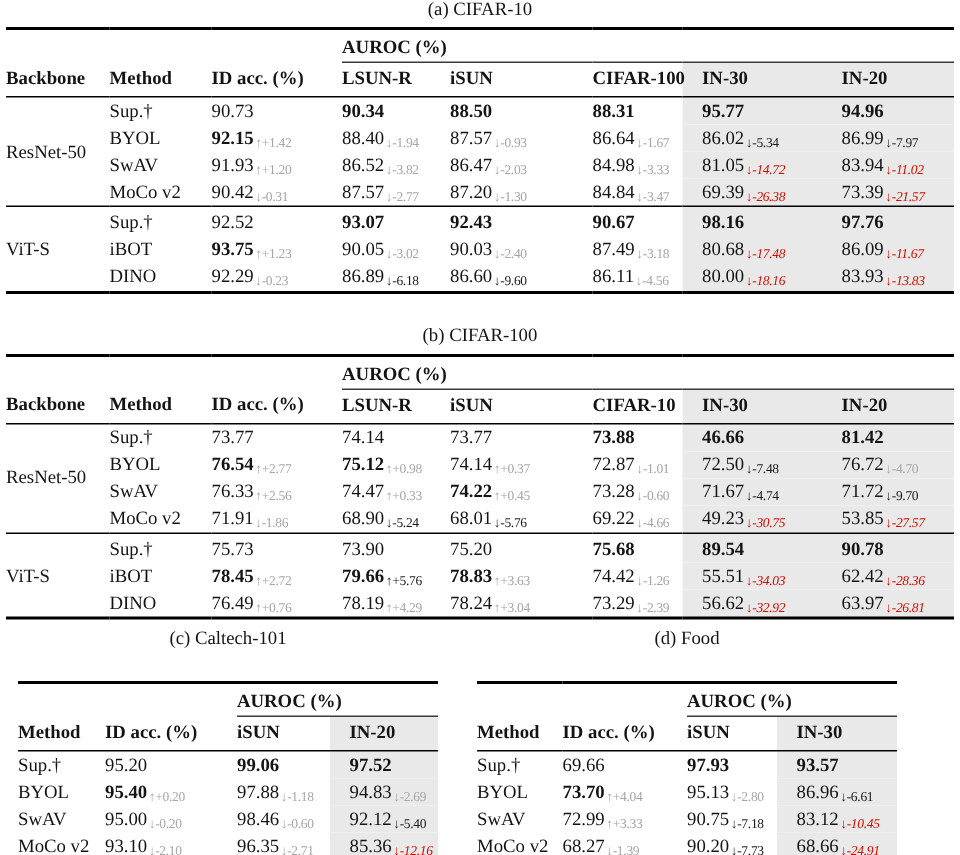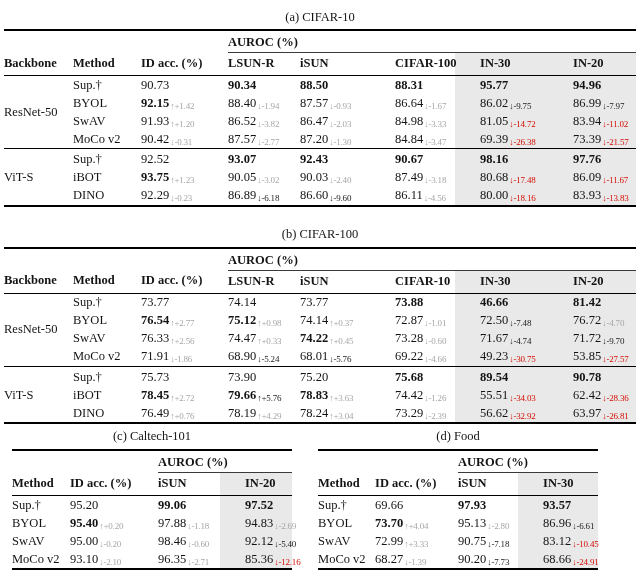--- a/index.html
+++ b/index.html
@@ -1,39 +1,39 @@
 <!DOCTYPE html>
 <html><head>
 <meta charset="utf-8">
 <style>
   html,body{margin:0;padding:0;background:#fff;}
   .page{position:relative;width:640px;height:570px;background:#fff;overflow:hidden;
         font-family:"Liberation Serif","DejaVu Serif",serif;color:#141414;}
   .cap{text-align:center;font-size:12.5px;line-height:13px;}
-  #cap-a{padding-top:11px;}
+  #cap-a{padding-top:0;}
   #cap-b{margin:21px 0 6px 0;}
-  .duo-caps{display:flex;margin-left:12px;gap:26px;margin-top:6px;margin-bottom:6px;}
+  .duo-caps{display:flex;margin-left:12px;gap:26px;margin-top:6px;margin-bottom:22px;}
   .duo-caps .cap{width:280px;}
   .duo{display:flex;margin-left:12px;gap:26px;}
   table{border-collapse:collapse;table-layout:fixed;}
   table.big{width:632px;margin:5px 0 0 4px;border-top:2.2px solid #000;border-bottom:2.2px solid #000;}
   table.small{width:280px;border-top:2px solid #000;border-bottom:2px solid #000;}
   td,th{font-size:12.5px;white-space:nowrap;overflow:visible;}
   td.nob{border:none;}
   td.auroc{font-weight:bold;text-align:left;border-bottom:1.1px solid #3a3a3a;padding:4px 0 2px 0;}
   th{text-align:left;font-weight:bold;padding:3px 0 4px 0;border-bottom:1.8px solid #000;}
   tbody td{padding:1.5px 0;vertical-align:baseline;}
   tbody tr.gsep td{border-top:1.4px solid #000;padding-top:3px;}
   td.bk{vertical-align:middle;}
-  .shade{background:#e9e9e9;padding-left:25px;}
+  .shade{background:#e9e9e9;padding-left:13px;}
   .b{font-weight:bold;}
   .d{font-size:9px;letter-spacing:-0.2px;position:relative;top:2px;margin-left:1px;}
   .t-gray{color:#a6a6a6;}
   .t-black{color:#1b1b1b;}
-  .t-red{color:#d40d00;}
+  .t-red{color:#d40d00;font-style:italic;}
 </style>
 </head>
 <body>
 
 <div class="page">
   <div class="cap" id="cap-a">(a) CIFAR-10</div>
   <div>
       <table class="big">
         <colgroup>
           <col style="width: 69px;">
@@ -71,21 +71,21 @@
             <td><span class="b">88.31</span></td>
             <td class="shade"><span class="b">95.77</span></td>
             <td class="shade"><span class="b">94.96</span></td>
           </tr>
           <tr>
             <td>BYOL</td>
             <td><span class="b">92.15</span><span class="d t-gray">↑+1.42</span></td>
             <td><span>88.40</span><span class="d t-gray">↓-1.94</span></td>
             <td><span>87.57</span><span class="d t-gray">↓-0.93</span></td>
             <td><span>86.64</span><span class="d t-gray">↓-1.67</span></td>
-            <td class="shade"><span>86.02</span><span class="d t-black">↓-9.75</span></td>
+            <td class="shade"><span>86.02</span><span class="d t-black">↓-5.34</span></td>
             <td class="shade"><span>86.99</span><span class="d t-black">↓-7.97</span></td>
           </tr>
           <tr>
             <td>SwAV</td>
             <td><span>91.93</span><span class="d t-gray">↑+1.20</span></td>
             <td><span>86.52</span><span class="d t-gray">↓-3.82</span></td>
             <td><span>86.47</span><span class="d t-gray">↓-2.03</span></td>
             <td><span>84.98</span><span class="d t-gray">↓-3.33</span></td>
             <td class="shade"><span>81.05</span><span class="d t-red">↓-14.72</span></td>
             <td class="shade"><span>83.94</span><span class="d t-red">↓-11.02</span></td>

